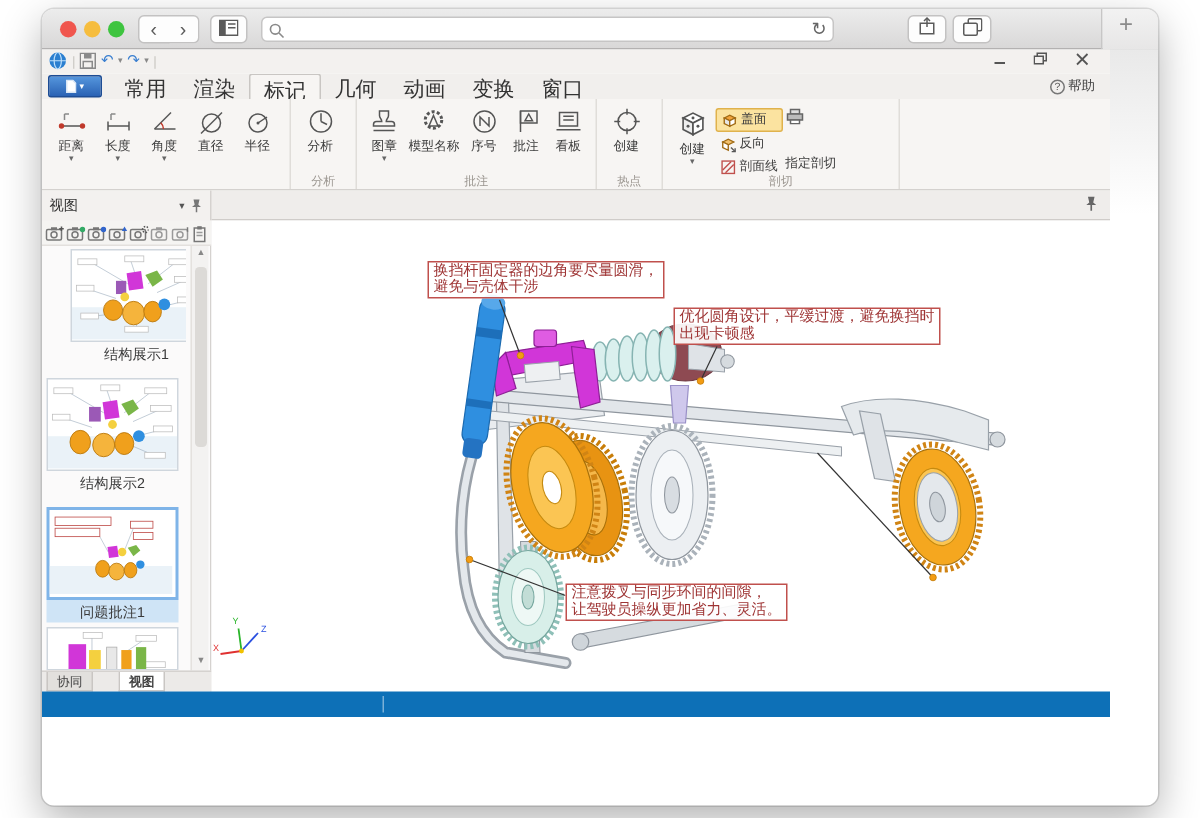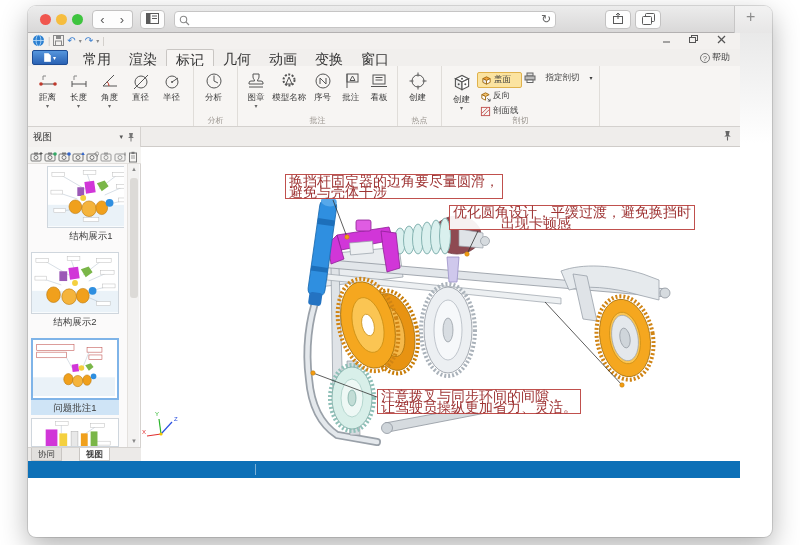--- a/index.html
+++ b/index.html
@@ -50,21 +50,21 @@
   .ribbon{position:absolute;left:0;top:60px;width:712px;height:61px;background:#f7f5f3;border-bottom:1px solid #d4d1ce;display:flex;}
   .rgroup{position:relative;height:100%;border-right:1px solid #e0ddd9;padding:3px 4px 11px;display:flex;align-items:flex-start;}
   .glabel{position:absolute;bottom:0px;left:0;width:100%;text-align:center;font-size:8px;color:#9a958f;}
   .rbtn{width:31px;display:flex;flex-direction:column;align-items:center;padding-top:2px;color:#3c3c3c;}
   .rbtn .lab{font-size:8.5px;margin-top:1px;white-space:nowrap;}
   .rbtn .dd{font-size:6px;color:#666;line-height:5px;}
   .wide{width:42px;}
   .stack{display:flex;flex-direction:column;gap:1px;padding-top:3px;}
   .sbtn{display:flex;align-items:center;gap:2px;font-size:8.5px;color:#3c3c3c;padding:1px 3px;border-radius:2px;white-space:nowrap;}
   .sbtn.hl{background:#fbe3a0;border:1px solid #e0b24c;}
-  .assign{display:flex;align-items:flex-start;gap:10px;font-size:8.5px;color:#3c3c3c;padding:3px 2px 0;white-space:nowrap;}
+  .assign{display:flex;align-items:flex-start;gap:20px;font-size:8.5px;color:#3c3c3c;padding:3px 2px 0;white-space:nowrap;flex-direction:column;}
   
   .docbar{position:absolute;left:0;top:121px;width:712px;height:20px;background:#efedeb;border-bottom:1px solid #cfccc9;}
   .vhead{position:absolute;left:0;top:0;width:113px;height:20px;border-right:1px solid #d5d2cf;
     display:flex;align-items:center;padding:0 5px;font-size:9.5px;color:#333;background:#f3f1ef;}
   .vhead .spacer{flex:1;}
   .doctab{position:absolute;left:114px;top:1px;height:19px;padding:3px 10px 0;background:#fff;
     border:1px solid #c8c5c2;border-bottom:none;font-size:9.5px;color:#222;}
   .pinright{position:absolute;right:8px;top:3px;}
   
   .panel{position:absolute;left:0;top:141px;width:113px;height:314px;background:#fbfafa;border-right:1px solid #d5d2cf;}
@@ -78,21 +78,21 @@
   .thumb.sel .tlabel{background:#cfe4f6;}
   .scroll{position:absolute;right:1px;top:17px;width:12px;height:283px;background:#f3f2f1;border-left:1px solid #e4e1de;}
   .sarrow{position:absolute;left:0;width:12px;height:11px;font-size:6px;color:#888;text-align:center;line-height:11px;}
   .sthumb{position:absolute;left:2px;top:14px;width:8px;height:120px;background:#dcdad7;border-radius:3px;}
   .ptabs{position:absolute;left:0;bottom:0;width:113px;height:14px;display:flex;gap:17px;padding-left:3px;background:#eceae8;border-top:1px solid #d5d2cf;}
   .ptab{font-size:8.5px;padding:1px 6px;color:#444;background:#e2e0dd;border:1px solid #c9c6c3;border-top:none;}
   .ptab.active{background:#fff;font-weight:bold;}
   
   .canvas{position:absolute;left:113px;top:141px;width:599px;height:314px;background:#fff;}
   .anno{position:absolute;border:1px solid #c0504d;background:rgba(255,255,255,.92);color:#9e3434;
-    font-size:14px;line-height:10.5px;padding:1px 3px;white-space:nowrap;}
+    font-size:10px;line-height:10.5px;padding:1px 3px;white-space:nowrap;}
   
   .status{position:absolute;left:0;top:455px;width:712px;height:17px;}
   .statdiv{position:absolute;left:227px;top:3px;width:1px;height:11px;background:rgba(255,255,255,.45);}
 </style>
 </head>
 <body>
 
 <div class="window">
 
   <div class="chrome">
@@ -670,21 +670,21 @@
       </g>
     </svg>
 
     
     <div class="anno" style="left:144px;top:27px;">
       <span style="display:block;">换挡杆固定器的边角要尽量圆滑，</span>
       <span style="display:block;">避免与壳体干涉</span>
     </div>
     <div class="anno" style="left:308px;top:58px;">
       <span style="display:block;">优化圆角设计，平缓过渡，避免换挡时</span>
-      <span style="display:block;margin-left:48px;">出现卡顿感</span>
+      <span style="display:block;">出现卡顿感</span>
     </div>
     <div class="anno" style="left:236px;top:242px;">
       <span style="display:block;">注意拨叉与同步环间的间隙，</span>
       <span style="display:block;">让驾驶员操纵更加省力、灵活。</span>
     </div>
   </div>
 
   <div class="status" style="background: rgb(13, 112, 183);">
     <div class="statdiv"></div>
   </div>

